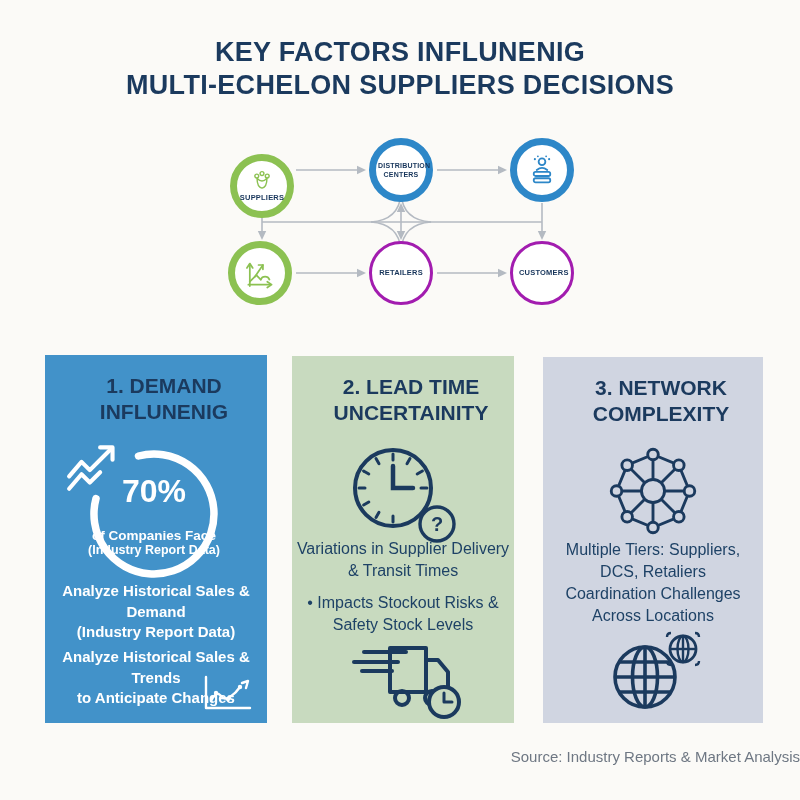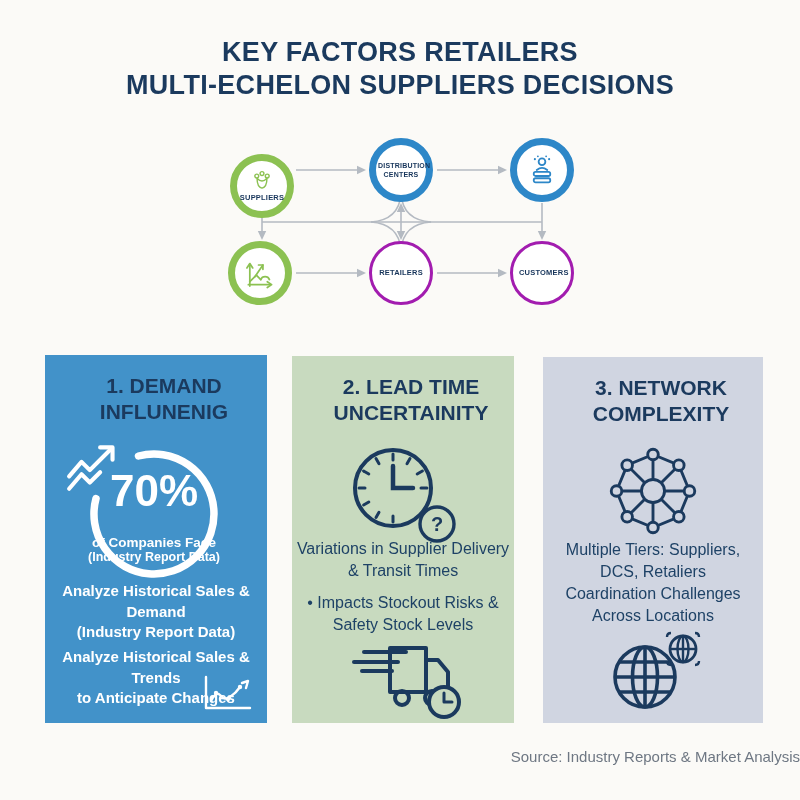--- a/index.html
+++ b/index.html
@@ -32,35 +32,35 @@
   .p-text{position:absolute;left:0;right:0;text-align:center;line-height:1.38;}
   .white-text{color:#fff;font-size:15px;font-weight:600;}
   .navy-text{color:#1e4266;font-size:16px;font-weight:400;}
 
   
   .stat{position:absolute;left:42px;top:92px;width:134px;height:134px;}
   .stat svg{position:absolute;left:0;top:0;}
   .stat-inner{position:absolute;left:0;top:0;width:134px;height:134px;
     display:flex;flex-direction:column;align-items:center;justify-content:center;
     padding-top:4px;box-sizing:border-box;}
-  .stat-value{color:#fff;font-size:44px;font-weight:bold;line-height:1.05;}
+  .stat-value{color:#fff;font-size:32px;font-weight:bold;line-height:1.05;}
   .stat-cap1{color:#fff;font-size:13.5px;font-weight:600;margin-top:20px;}
   .stat-cap2{color:#fff;font-size:12.5px;font-weight:600;}
 
   .abs{position:absolute;}
   .footer{position:absolute;top:748px;left:0;right:0;text-align:right;
     color:#6e7783;font-size:15px;}
 </style>
 </head>
 <body>
 
 <div class="canvas">
 
   <div class="title">
-    <div>KEY FACTORS RETAILERS</div>
+    <div>KEY FACTORS INFLUNENIG</div>
     <div>MULTI-ECHELON SUPPLIERS DECISIONS</div>
   </div>
 
   <div class="flow">
     <svg class="connectors" width="800" height="205">
       <g stroke="#b4bac2" stroke-width="1.6" fill="none">
         <line x1="296" y1="40" x2="358" y2="40"></line>
         <line x1="437" y1="40" x2="499" y2="40"></line>
         <line x1="296" y1="143" x2="358" y2="143"></line>
         <line x1="437" y1="143" x2="499" y2="143"></line>

